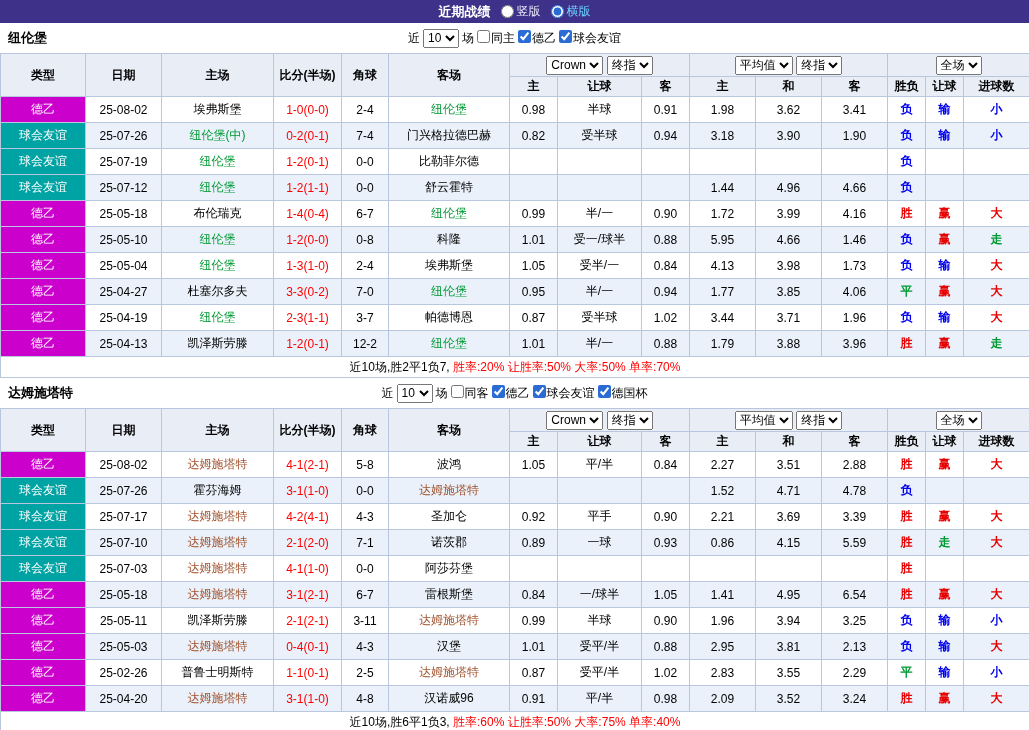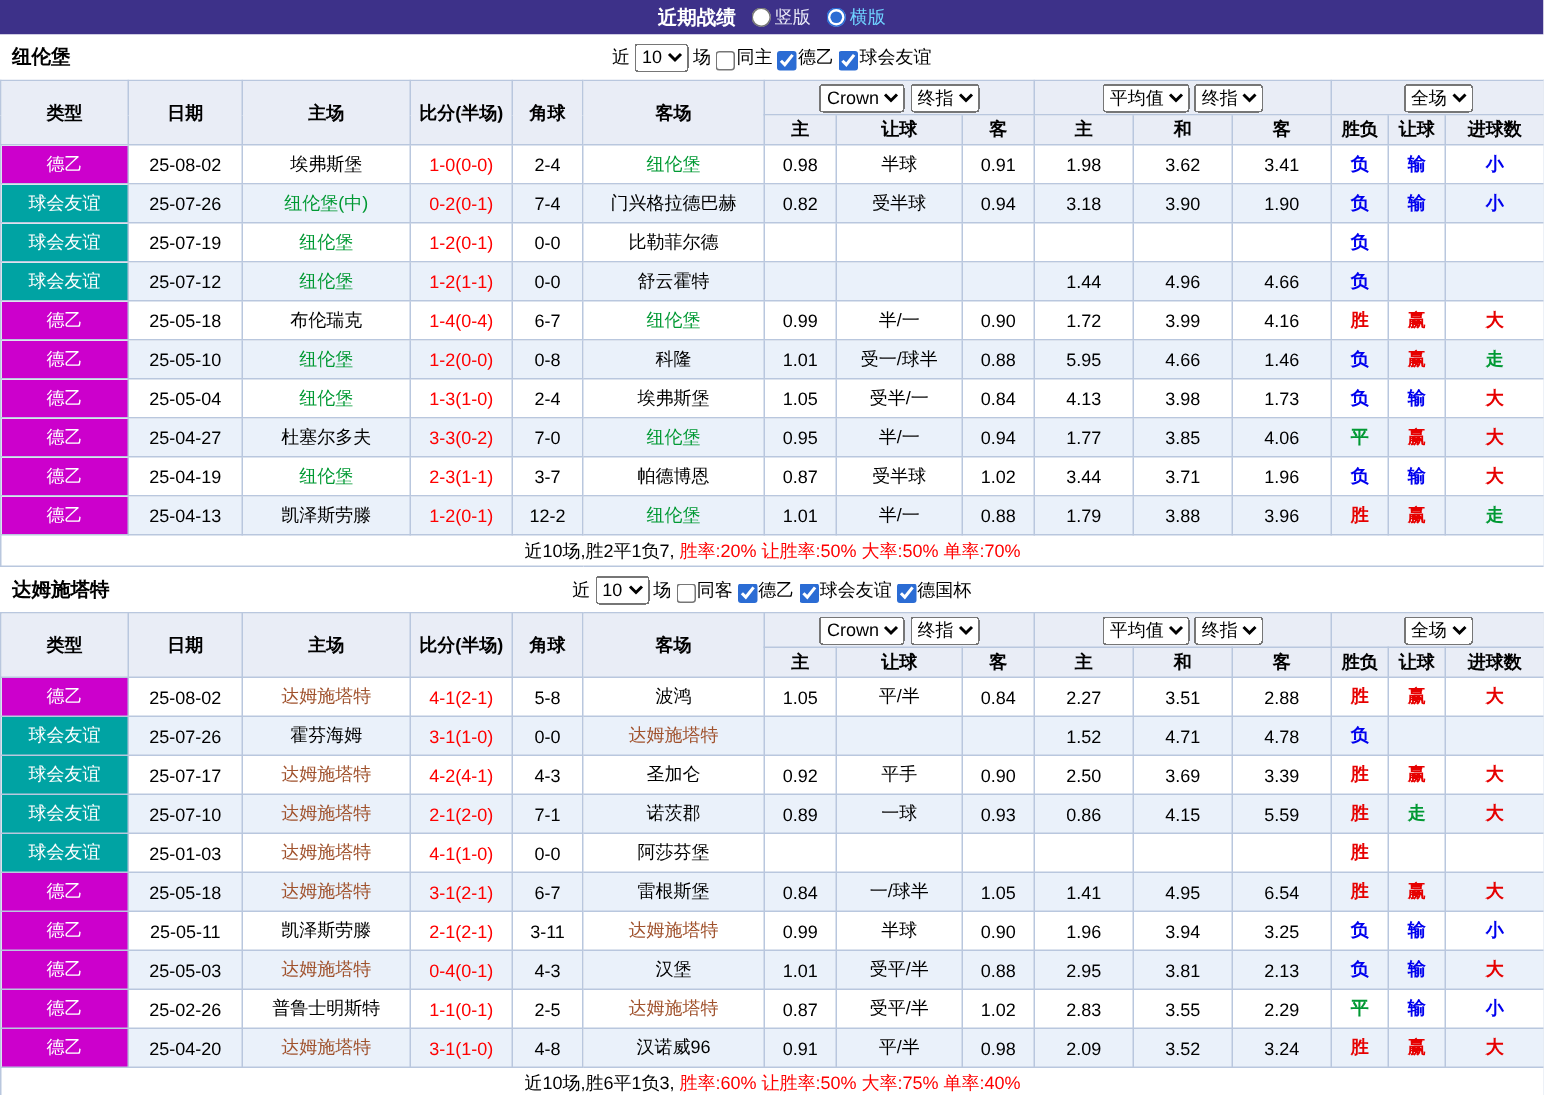--- a/index.html
+++ b/index.html
@@ -12,21 +12,21 @@
     justify-content: center; gap: 10px;
   }
   .topbar .title { color: #fff; font-weight: bold; font-size: 13px; }
   .topbar label { display: flex; align-items: center; gap: 3px; cursor: pointer; }
   .lbl-v { color: #e9e9f7; }
   .lbl-h { color: #6fd2ff; }
   input[type=radio], input[type=checkbox] { width: 13px; height: 13px; margin: 0; accent-color: #2b6cd4; }
   .ctrl { height: 30px; position: relative; display: flex; align-items: center; background: #fff; }
   .ctrl .team { position: absolute; left: 8px; font-weight: bold; font-size: 13px; }
   .filters { margin: 0 auto; display: flex; align-items: center; gap: 3px; }
-  .filters label { display: flex; align-items: flex-end; gap: 1px; }
+  .filters label { display: flex; align-items: flex-start; gap: 1px; }
   select { height: 19px; font-size: 12px; font-family: inherit; }
   table.grid { width: 1029px; border-collapse: collapse; table-layout: fixed; }
   .grid th, .grid td {
     border: 1px solid #b9c7de; text-align: center; padding: 0 1px;
     white-space: nowrap; overflow: hidden;
   }
   .grid thead th { background: #e9edf6; font-weight: bold; }
   .grid .hrow1 th { height: 23px; }
   .grid .hrow2 th { height: 20px; }
   .grid tbody td { height: 26px; }
@@ -422,21 +422,21 @@
         <tr>
           <td class="league" style="background: rgb(0, 163, 163);">球会友谊</td>
           <td>25-07-17</td>
           <td class="teamlink" style="color: rgb(160, 82, 45);">达姆施塔特</td>
           <td class="score">4-2(4-1)</td>
           <td>4-3</td>
           <td>圣加仑</td>
           <td>0.92</td>
           <td>平手</td>
           <td>0.90</td>
-          <td>2.50</td>
+          <td>2.21</td>
           <td>3.69</td>
           <td>3.39</td>
           <td class="res" style="color: rgb(230, 0, 0);">胜</td>
           <td class="res" style="color: rgb(230, 0, 0);">赢</td>
           <td class="res" style="color: rgb(230, 0, 0);">大</td>
         </tr>
         <tr>
           <td class="league" style="background: rgb(0, 163, 163);">球会友谊</td>
           <td>25-07-10</td>
           <td class="teamlink" style="color: rgb(160, 82, 45);">达姆施塔特</td>
@@ -448,21 +448,21 @@
           <td>0.93</td>
           <td>0.86</td>
           <td>4.15</td>
           <td>5.59</td>
           <td class="res" style="color: rgb(230, 0, 0);">胜</td>
           <td class="res" style="color: rgb(0, 153, 51);">走</td>
           <td class="res" style="color: rgb(230, 0, 0);">大</td>
         </tr>
         <tr>
           <td class="league" style="background: rgb(0, 163, 163);">球会友谊</td>
-          <td>25-01-03</td>
+          <td>25-07-03</td>
           <td class="teamlink" style="color: rgb(160, 82, 45);">达姆施塔特</td>
           <td class="score">4-1(1-0)</td>
           <td>0-0</td>
           <td>阿莎芬堡</td>
           <td></td>
           <td></td>
           <td></td>
           <td></td>
           <td></td>
           <td></td>

